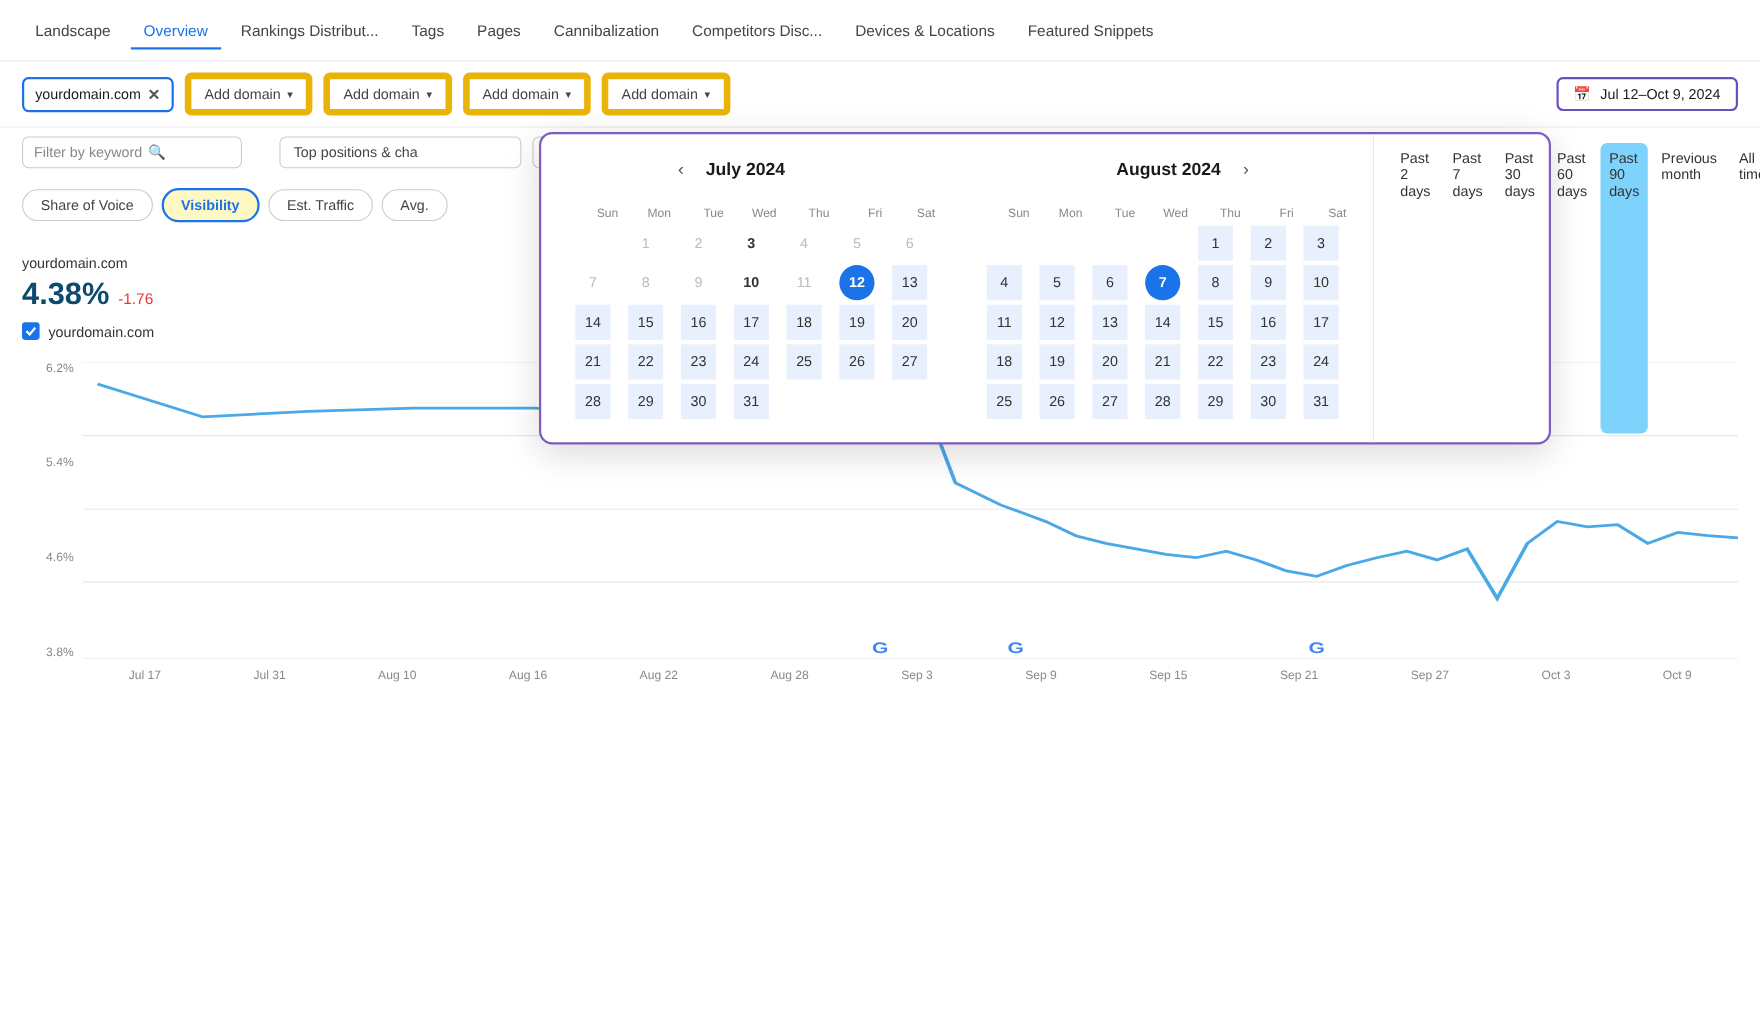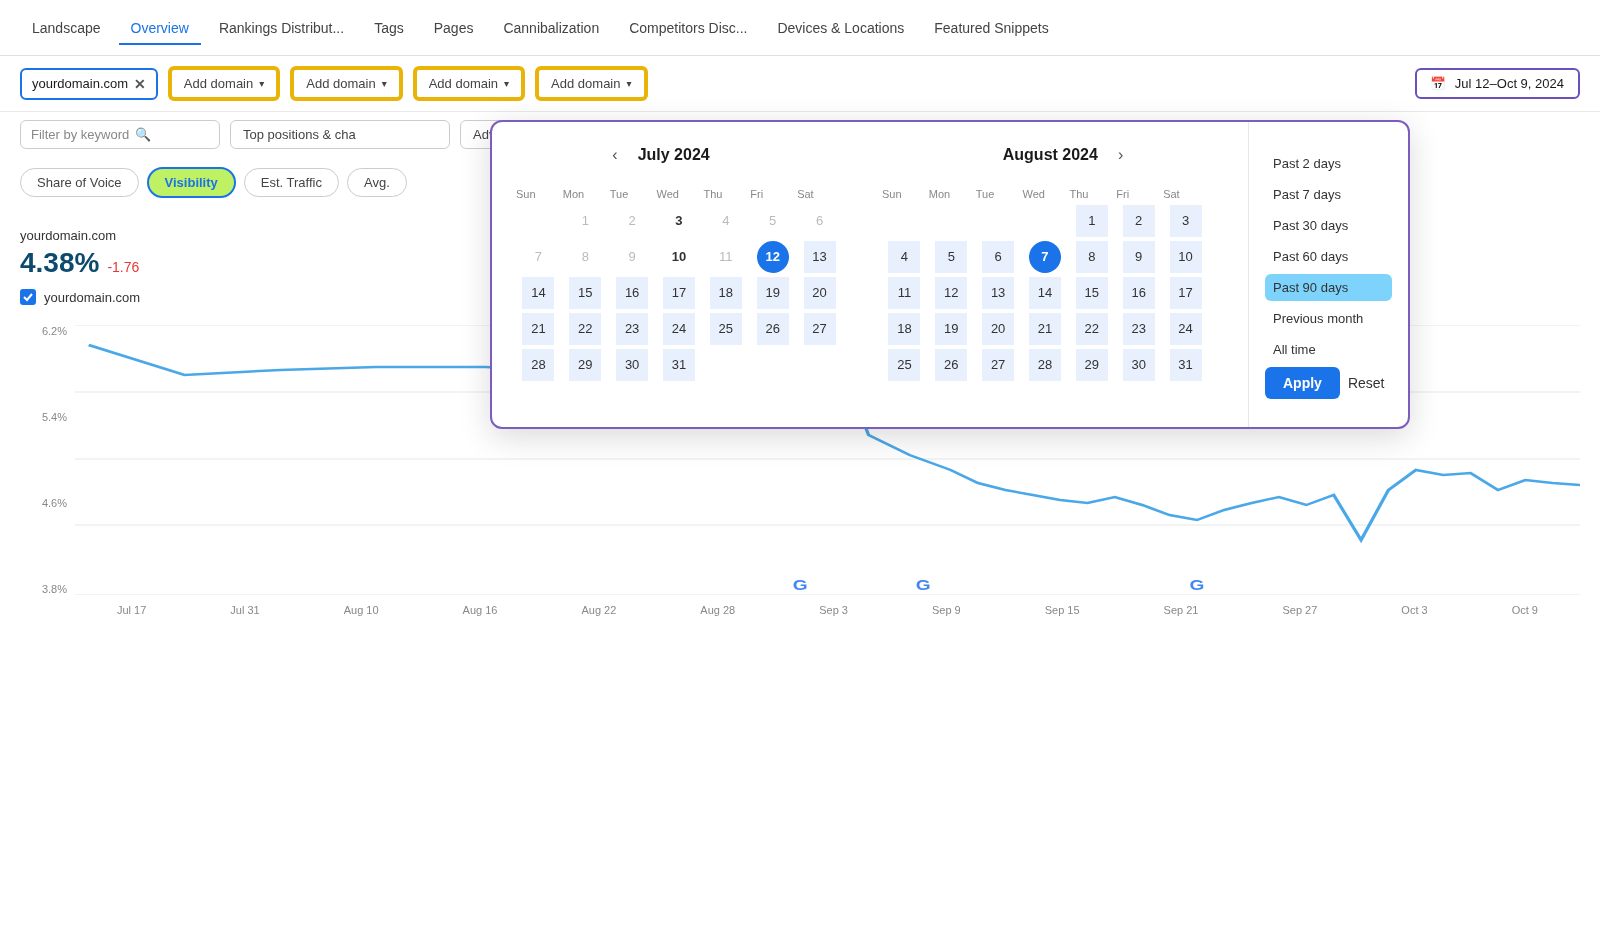--- a/index.html
+++ b/index.html
@@ -8,34 +8,34 @@
     
     .top-nav { display: flex; align-items: center; border-bottom: 1px solid #e0e0e0; padding: 0 20px; height: 56px; background: #fff; gap: 6px; }
     .nav-item { padding: 8px 12px; font-size: 14px; color: #444; cursor: pointer; white-space: nowrap; position: relative; }
     .nav-item.active { color: #1a73e8; font-weight: 400; }
     .nav-item.active::after { content: ''; position: absolute; bottom: -1px; left: 0; right: 0; height: 2px; background: #1a73e8; }
 
     
     .toolbar { display: flex; align-items: center; padding: 10px 20px; gap: 10px; border-bottom: 1px solid #e8e8e8; background: #fff; }
     .domain-chip { display: flex; align-items: center; gap: 6px; border: 2px solid #1a73e8; border-radius: 6px; padding: 6px 10px; font-size: 13px; font-weight: 500; color: #1a1a1a; }
     .domain-chip .close-x { cursor: pointer; color: #555; font-size: 14px; font-weight: bold; }
-    .add-domain-btn { display: flex; align-items: center; gap: 6px; border: 4px solid #eab308; border-radius: 6px; padding: 6px 12px; font-size: 13px; color: #444; cursor: pointer; background: #fff; }
+    .add-domain-btn { display: flex; align-items: center; gap: 6px; border: 6px solid #eab308; border-radius: 6px; padding: 6px 12px; font-size: 13px; color: #444; cursor: pointer; background: #fff; }
     .add-domain-btn .chevron { font-size: 10px; }
     .date-btn { display: flex; align-items: center; gap: 8px; border: 2px solid #6b4fbb; border-radius: 6px; padding: 6px 14px; font-size: 13px; font-weight: 500; color: #1a1a1a; cursor: pointer; margin-left: auto; background: #fff; }
 
     
     .filter-row { display: flex; align-items: center; padding: 8px 20px; gap: 10px; background: #fff; }
     .keyword-filter { display: flex; align-items: center; border: 1px solid #ccc; border-radius: 6px; padding: 6px 10px; font-size: 13px; color: #888; gap: 6px; width: 200px; }
-    .positions-filter { display: flex; align-items: center; border: 1px solid #ccc; border-radius: 6px; padding: 6px 12px; font-size: 13px; color: #444; gap: 6px; width: 220px; }
+    .positions-filter { display: flex; align-items: center; border: 1px solid #ccc; border-radius: 6px; padding: 6px 12px; font-size: 13px; color: #444; gap: 6px; width: 220px; margin-left: 24px; }
     .advanced-filters-btn { display: flex; align-items: center; gap: 6px; border: 1px solid #ccc; border-radius: 6px; padding: 6px 12px; font-size: 13px; color: #444; cursor: pointer; background: #fff; }
 
     
     .tabs-row { display: flex; align-items: center; padding: 10px 20px; gap: 8px; background: #fff; }
     .tab-btn { border: 1px solid #ccc; border-radius: 20px; padding: 6px 16px; font-size: 13px; color: #444; cursor: pointer; background: #fff; }
-    .tab-btn.active { border: 2px solid #1a73e8; color: #1a73e8; font-weight: 600; background: #bef264; }
+    .tab-btn.active { border: 2px solid #1a73e8; color: #1a73e8; font-weight: 600; background: #fef9c3; }
 
     
     .chart-area { position: relative; padding: 20px 20px 0 20px; background: #fff; }
     .domain-label { font-size: 13px; color: #333; margin-bottom: 4px; }
     .percentage { font-size: 28px; font-weight: 700; color: #0c4a6e; display: inline; }
     .delta { font-size: 14px; color: #e53935; margin-left: 8px; }
     .legend-item { display: flex; align-items: center; gap: 8px; margin-top: 10px; }
     .legend-checkbox { width: 16px; height: 16px; background: #1a73e8; border-radius: 3px; display: flex; align-items: center; justify-content: center; }
     .legend-checkbox svg { width: 10px; height: 10px; }
     .legend-label { font-size: 13px; color: #333; }
@@ -49,31 +49,31 @@
     .x-label { font-size: 11px; color: #888; }
 
     
     .calendar-overlay { position: absolute; top: 120px; left: 490px; width: 920px; background: #fff; border: 2px solid #7c5cbf; border-radius: 12px; z-index: 100; box-shadow: 0 8px 32px rgba(0,0,0,0.15); display: flex; }
     .calendars-section { display: flex; padding: 20px 24px; gap: 40px; flex: 1; }
     .calendar-month { flex: 1; }
     .month-header { display: flex; align-items: center; justify-content: center; gap: 12px; margin-bottom: 16px; }
     .month-nav { cursor: pointer; font-size: 16px; color: #555; padding: 4px 8px; background: none; border: none; }
     .month-title { font-size: 16px; font-weight: 700; color: #1a1a1a; }
     .cal-grid { display: grid; grid-template-columns: repeat(7, 1fr); gap: 2px; }
-    .cal-header { font-size: 11px; color: #888; text-align: left; padding: 4px 0; font-weight: 500; }
+    .cal-header { font-size: 11px; color: #888; text-align: right; padding: 4px 0; font-weight: 500; }
     .cal-day { font-size: 13px; text-align: center; padding: 6px 4px; border-radius: 50%; cursor: pointer; color: #333; line-height: 1.6; width: 32px; height: 32px; display: flex; align-items: center; justify-content: center; margin: 1px auto; }
     .cal-day.empty { color: transparent; cursor: default; }
     .cal-day.muted { color: #bbb; }
     .cal-day.range-start { background: #1a73e8; color: #fff; border-radius: 50%; font-weight: 700; }
     .cal-day.range-end { background: #1a73e8; color: #fff; border-radius: 50%; font-weight: 700; }
     .cal-day.in-range { background: #e8f0fd; color: #333; border-radius: 0; }
     .cal-day.bold { font-weight: 700; }
 
     
-    .calendar-sidebar { width: 160px; border-left: 1px solid #e8e8e8; padding: 28px 16px; display: flex; flex-direction: column; gap: 4px; margin-left: 16px; }
+    .calendar-sidebar { width: 160px; border-left: 1px solid #e8e8e8; padding: 8px 16px; display: flex; flex-direction: row; gap: 4px; }
     .preset-item { font-size: 13px; color: #333; padding: 6px 8px; cursor: pointer; border-radius: 6px; }
     .preset-item.active { background: #7dd3fc; font-weight: 500; }
     .sidebar-actions { margin-top: auto; display: flex; gap: 8px; align-items: center; }
     .apply-btn { background: #1a73e8; color: #fff; border: none; border-radius: 6px; padding: 8px 18px; font-size: 14px; font-weight: 600; cursor: pointer; }
     .reset-btn { background: none; border: none; font-size: 14px; color: #333; cursor: pointer; }
 
     
     .grid-line { stroke: #e8e8e8; stroke-width: 1; }
   </style>
 </head>

